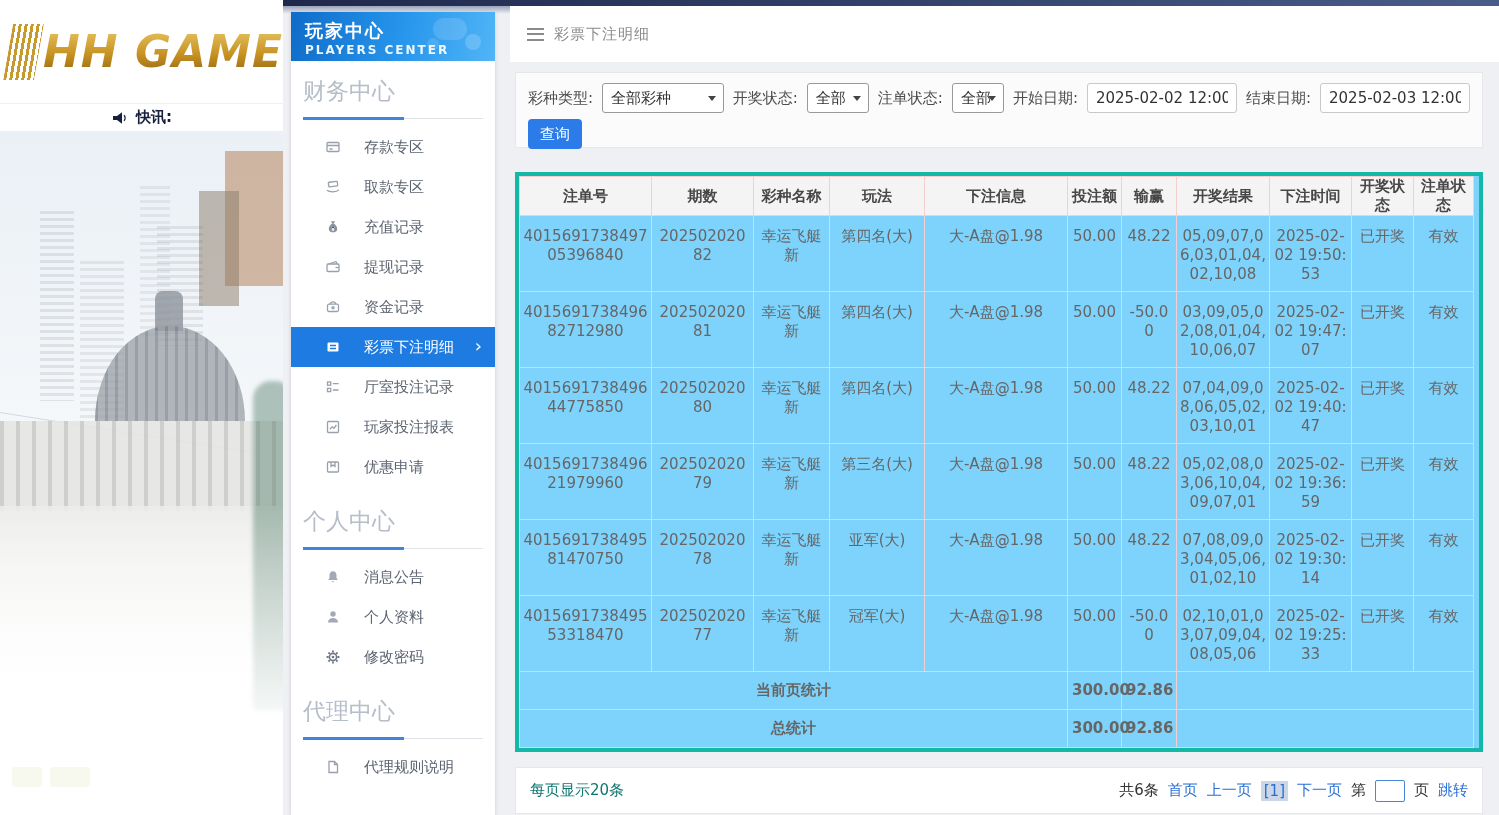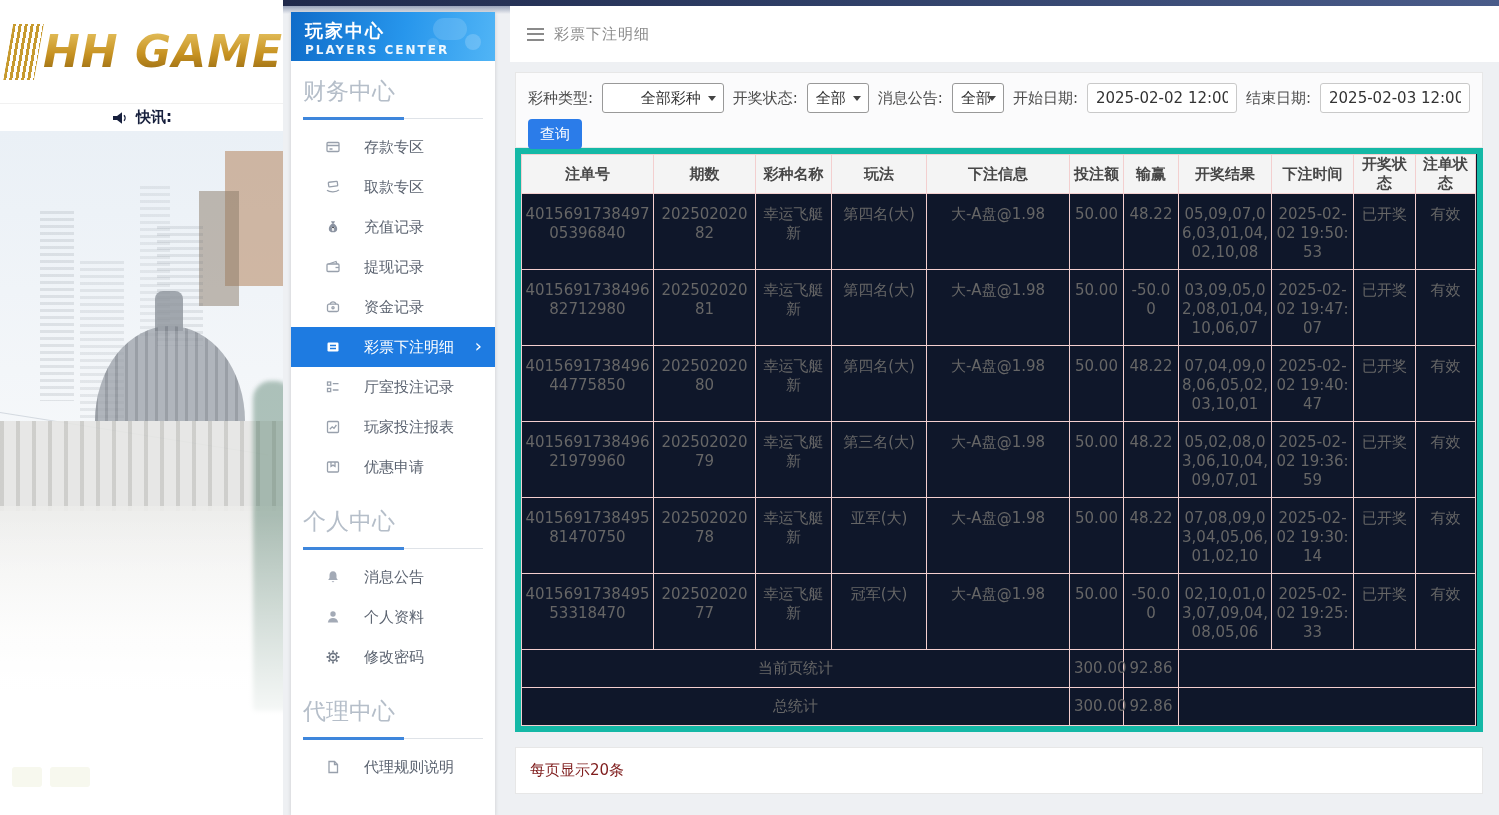--- a/index.html
+++ b/index.html
@@ -66,37 +66,37 @@
   .hamburger span { display:block; height:2px; background:#8a8a8a; }
   .crumb-title { color:#8b8b8b; font-size:15px; letter-spacing:1px; }
 
   
   .content { position:absolute; left:232px; top:72px; width:968px; }
   .filter-panel { height:76px; background:#fbfbfc; border:1px solid #e7e7e7; padding:9px 12px 0 12px; }
   .filter-row { display:flex; align-items:center; height:32px; gap:9px; white-space:nowrap; color:#4c4c4c; }
   .flabel { font-size:15px; }
   .sel { position:relative; height:30px; border:1px solid #999; border-radius:3px; background:#fff; display:flex; align-items:center; padding:0 22px 0 8px; cursor:pointer; color:#333; }
   .sel .arrow { position:absolute; right:7px; top:12px; width:0; height:0; border-left:4px solid transparent; border-right:4px solid transparent; border-top:5px solid #444; }
-  .sel.w-lg { width:132px;justify-content:flex-end; } .sel.w-md { width:62px; } .sel.w-sm { width:52px; }
+  .sel.w-lg { width:132px; } .sel.w-md { width:62px; } .sel.w-sm { width:52px; }
   .date-input { width:150px; height:30px; border:1px solid #c9c9c9; border-radius:3px; padding:0 8px; font-size:15px; color:#333; font-family:inherit; }
   .btn-query { margin-top:5px; width:54px; height:30px; background:#2b7ce9; color:#fff; border:none; border-radius:4px; font-size:15px; cursor:pointer; font-family:inherit; }
 
   
-  .table-panel { background:#0f172a; border:6px solid #14b8a6; width:968px; }
+  .table-panel { margin-top:24px; background:#7dd3fc; border:4px solid #14b8a6; width:968px; }
   table.bets { border-collapse:collapse; width:954px; table-layout:fixed; }
   table.bets th, table.bets td { border:1px solid #f3cfcf; font-size:15px; }
   table.bets th { height:38px; background:#f4f4f4; color:#474747; font-weight:bold; padding:0 1px; }
   table.bets td { height:76px; vertical-align:top; padding:11px 3px 4px 3px; text-align:center; color:#666; line-height:19px; word-break:break-all; }
-  table.bets tr.sum td { height:38px; vertical-align:middle; padding:4px; word-break:normal; }
+  table.bets tr.sum td { height:38px; vertical-align:middle; padding:4px; word-break:normal;font-weight:bold; }
   td.num-r { text-align:right; padding-right:6px; }
 
   
   .pager-panel { margin-top:15px; width:968px; height:47px; background:#fff; border:1px solid #e7e7e7;
     display:flex; align-items:center; justify-content:space-between; padding:0 14px; }
-  .pager-left { color:#7f1d1d; }
+  .pager-left { color:#0f766e; }
   .pager-right { display:flex; align-items:center; gap:9px; color:#333; }
   .plink { color:#2a6fd4; cursor:pointer; }
   .pcur { background:#cbd7e6; color:#2a6fd4; padding:1px 3px; }
   .jump-input { width:30px; height:22px; border:1px solid #4a86d8; border-radius:2px; }
 </style>
 </head>
 <body>
 
 <div class="app">
 
@@ -276,21 +276,21 @@
           <span class="flabel">彩种类型:</span>
           <div class="sel w-lg">
               <span>全部彩种</span>
               <i class="arrow"></i>
             </div>
           <span class="flabel">开奖状态:</span>
           <div class="sel w-md">
               <span>全部</span>
               <i class="arrow"></i>
             </div>
-          <span class="flabel">消息公告:</span>
+          <span class="flabel">注单状态:</span>
           <div class="sel w-sm">
               <span>全部</span>
               <i class="arrow"></i>
             </div>
           <span class="flabel">开始日期:</span>
           <input class="date-input" value="2025-02-02 12:00:00" style="">
           <span class="flabel">结束日期:</span>
           <input class="date-input" value="2025-02-03 12:00:00" style="">
         </div>
         <button class="btn-query">查询</button>
@@ -418,17 +418,28 @@
               <td class="num-r">300.00</td>
               <td class="num-r">92.86</td>
               <td colspan="4"></td>
             </tr>
           </tfoot>
         </table>
       </div>
 
       <div class="pager-panel">
         <div class="pager-left">每页显示20条</div>
+        <div class="pager-right">
+          <span>共6条</span>
+          <span class="plink">首页</span>
+          <span class="plink">上一页</span>
+          <span class="pcur">[1]</span>
+          <span class="plink">下一页</span>
+          <span>第</span>
+          <input class="jump-input" style="">
+          <span>页</span>
+          <span class="plink">跳转</span>
+        </div>
       </div>
 
     </div>
   </div>
 </div>
 
 </body></html>

